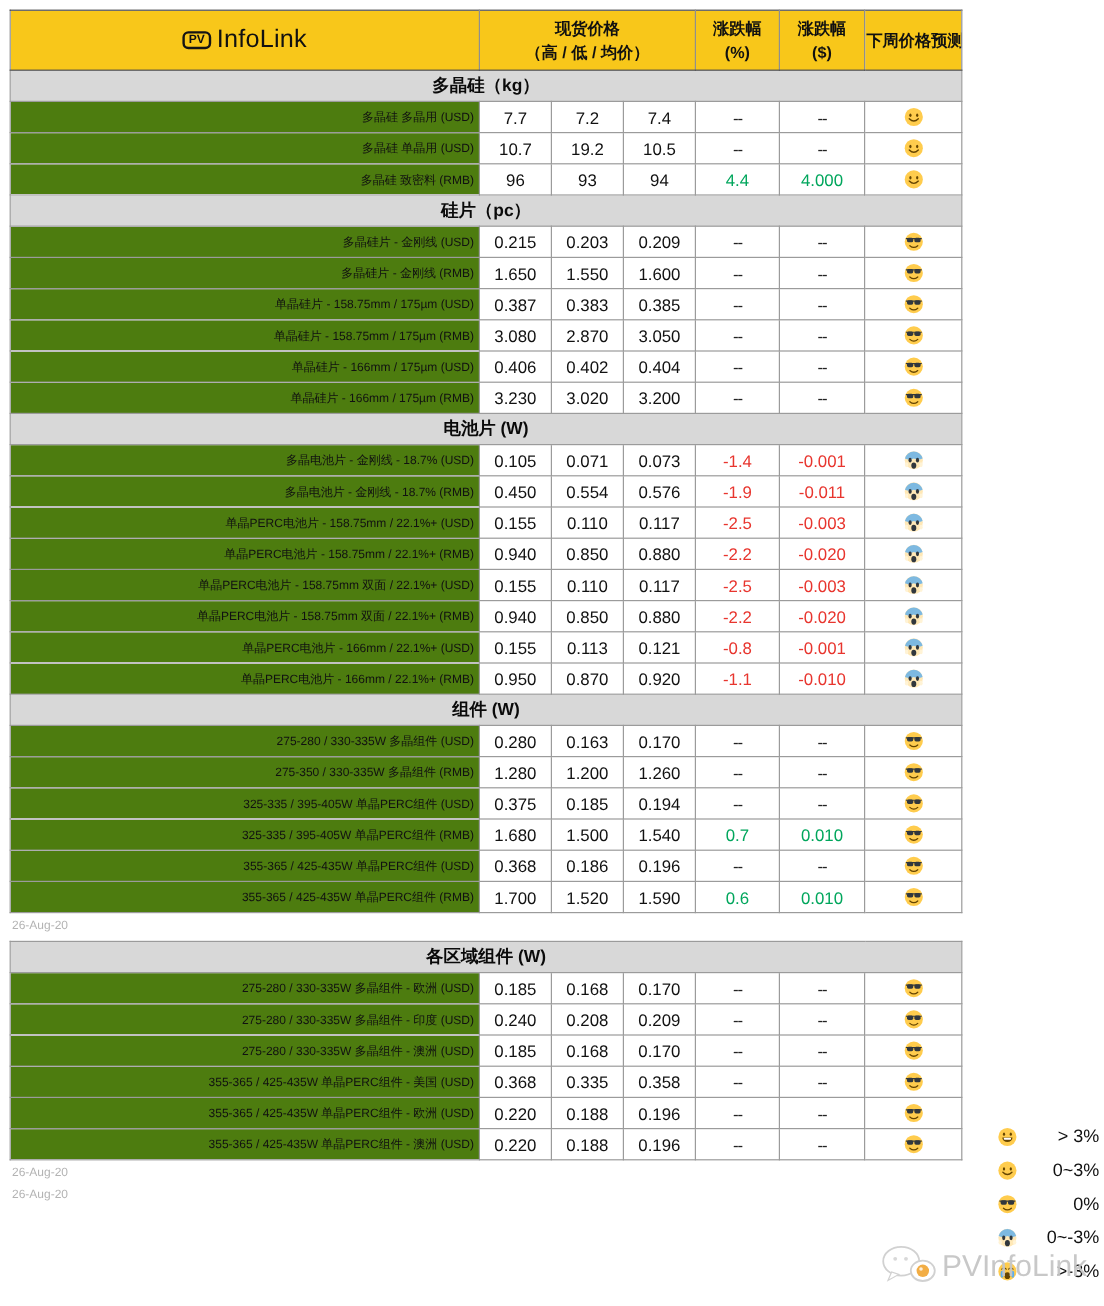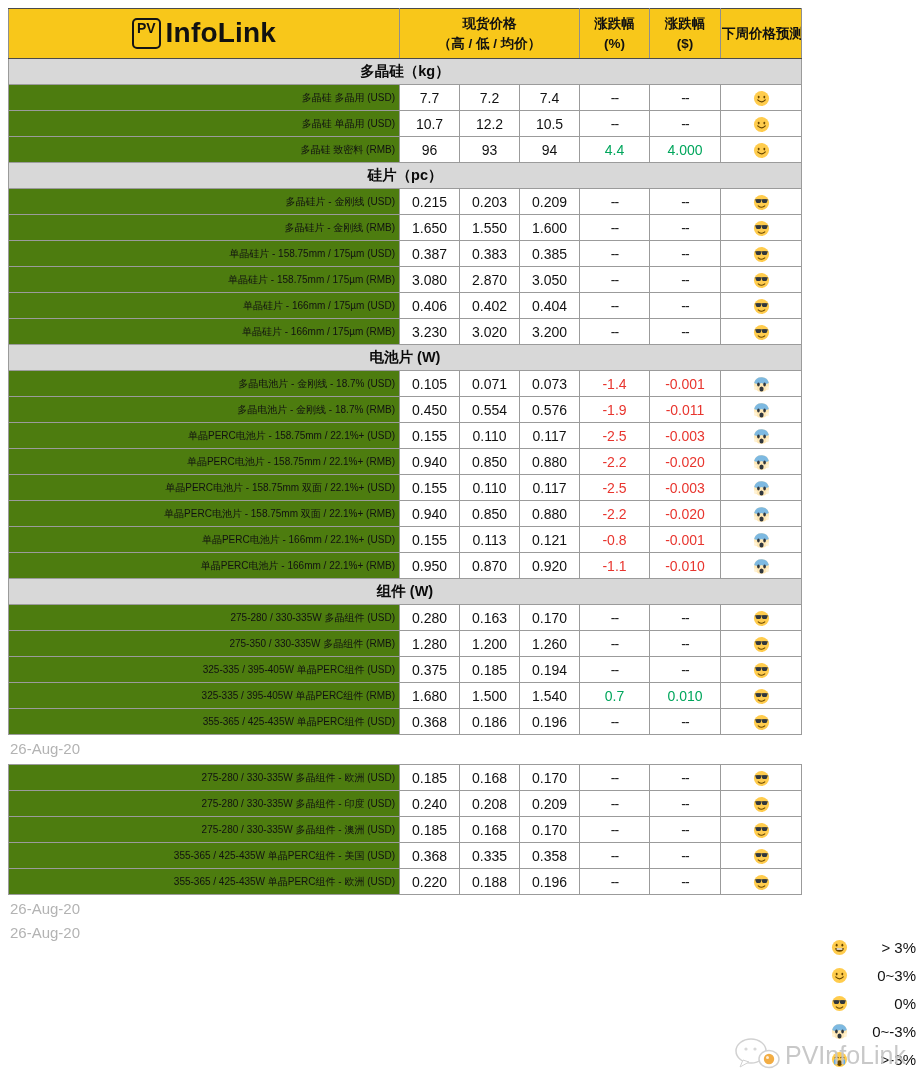--- a/index.html
+++ b/index.html
@@ -19,37 +19,37 @@
   .content{padding:8px 0 0 8px;}
   table{border-collapse:collapse;width:793px;table-layout:fixed;border:1.5px solid #7c7c7c;}
   td,th{border:1px solid var(--border-gray);overflow:hidden;white-space:nowrap;}
   
   thead th{
     background:var(--header-yellow);
     border:1px solid #8f8f8f;border-top-color:#4a4a4a;border-bottom-color:#4a4a4a;
     height:47px;font-size:13.5px;font-weight:700;color:#111;text-align:center;line-height:1.45;
   }
   .logo{display:flex;align-items:center;justify-content:center;gap:5px;}
-  .pv-box{border:2.5px solid #141414;border-radius:5px;font-weight:700;font-size:14px;padding:1px 3px 12px;line-height:1;}
-  .logo-name{font-weight:700;font-size:28px;letter-spacing:.2px;}
+  .pv-box{border:2.5px solid #141414;border-radius:5px;font-weight:700;font-size:10px;padding:1px 3px 0;line-height:1;}
+  .logo-name{font-weight:400;font-size:21px;letter-spacing:.2px;}
   
   .section-row td{
     background:var(--section-gray);font-weight:700;font-size:14.5px;text-align:center;
     padding:3px 0;color:#0a0a0a;
   }
   
   tbody tr{height:26px;}
   td.name{font-size:10px;text-align:right;padding:2px 4px 2px 6px;background:#4d7c0f;}
   td.num{font-size:14px;text-align:center;background:#fff;}
   td.num.up{color:var(--up-green);}
   td.num.down{color:var(--down-red);}
   td.num.neutral{color:#222;letter-spacing:-1px;}
   td.forecast{text-align:center;background:#fff;}
   td.forecast svg{vertical-align:middle;}
-  .date-note{color:var(--date-gray);font-size:15px;margin:5px 0 7px 2px;}
+  .date-note{color:var(--date-gray);font-size:10px;margin:5px 0 7px 2px;}
   
   .legend{position:absolute;left:831px;top:933px;width:85px;z-index:1;}
   .legend-row{display:flex;align-items:center;justify-content:space-between;height:28px;}
   .legend-label{font-size:15px;color:#111;}
   
   .watermark{
     position:absolute;left:733px;top:1035px;z-index:5;display:flex;align-items:center;gap:2px;
     color:var(--watermark-gray);font-size:25px;font-weight:400;opacity:.95;pointer-events:none;
   }
 </style>
@@ -107,21 +107,21 @@
           <td class="forecast"><svg viewBox="0 0 36 36" width="17" height="17">
               <circle cx="18" cy="18" r="16" fill="#FFCC4D"></circle>
               <ellipse cx="12" cy="15" rx="2" ry="3" fill="#664500"></ellipse>
               <ellipse cx="24" cy="15" rx="2" ry="3" fill="#664500"></ellipse>
               <path d="M10 21 Q18 29 26 21" stroke="#664500" stroke-width="2.4" fill="none" stroke-linecap="round"></path>
             </svg></td>
         </tr>
         <tr>
           <td class="name">多晶硅 单晶用 (USD)</td>
           <td class="num">10.7</td>
-          <td class="num">12.2</td>
+          <td class="num">19.2</td>
           <td class="num">10.5</td>
           <td class="num neutral">--</td>
           <td class="num neutral">--</td>
           <td class="forecast"><svg viewBox="0 0 36 36" width="17" height="17">
               <circle cx="18" cy="18" r="16" fill="#FFCC4D"></circle>
               <ellipse cx="12" cy="15" rx="2" ry="3" fill="#664500"></ellipse>
               <ellipse cx="24" cy="15" rx="2" ry="3" fill="#664500"></ellipse>
               <path d="M10 21 Q18 29 26 21" stroke="#664500" stroke-width="2.4" fill="none" stroke-linecap="round"></path>
             </svg></td>
         </tr>
@@ -434,20 +434,35 @@
               <path d="M11 25 Q18 31 25 25" stroke="#664500" stroke-width="2.2" fill="none" stroke-linecap="round"></path>
             </svg></td>
         </tr>
         <tr>
           <td class="name">355-365 / 425-435W 单晶PERC组件 (USD)</td>
           <td class="num">0.368</td>
           <td class="num">0.186</td>
           <td class="num">0.196</td>
           <td class="num neutral">--</td>
           <td class="num neutral">--</td>
+          <td class="forecast"><svg viewBox="0 0 36 36" width="17" height="17">
+              <circle cx="18" cy="18" r="16" fill="#FFCC4D"></circle>
+              <path d="M4 12.5 h28" stroke="#31373D" stroke-width="2"></path>
+              <rect x="6" y="11" width="11" height="8" rx="3" fill="#31373D"></rect>
+              <rect x="19" y="11" width="11" height="8" rx="3" fill="#31373D"></rect>
+              <path d="M11 25 Q18 31 25 25" stroke="#664500" stroke-width="2.2" fill="none" stroke-linecap="round"></path>
+            </svg></td>
+        </tr>
+        <tr>
+          <td class="name">355-365 / 425-435W 单晶PERC组件 (RMB)</td>
+          <td class="num">1.700</td>
+          <td class="num">1.520</td>
+          <td class="num">1.590</td>
+          <td class="num up">0.6</td>
+          <td class="num up">0.010</td>
           <td class="forecast"><svg viewBox="0 0 36 36" width="17" height="17">
               <circle cx="18" cy="18" r="16" fill="#FFCC4D"></circle>
               <path d="M4 12.5 h28" stroke="#31373D" stroke-width="2"></path>
               <rect x="6" y="11" width="11" height="8" rx="3" fill="#31373D"></rect>
               <rect x="19" y="11" width="11" height="8" rx="3" fill="#31373D"></rect>
               <path d="M11 25 Q18 31 25 25" stroke="#664500" stroke-width="2.2" fill="none" stroke-linecap="round"></path>
             </svg></td>
         </tr>
       </tbody>
   </table>
@@ -457,20 +472,23 @@
     <colgroup>
       <col style="width:391px">
         <col style="width:60px">
         <col style="width:60px">
         <col style="width:60px">
       <col style="width:70px">
         <col style="width:71px">
         <col style="width:81px">
     </colgroup>
     <tbody>
+        <tr class="section-row">
+          <td colspan="7">各区域组件 (W)</td>
+        </tr>
         <tr>
           <td class="name">275-280 / 330-335W  多晶组件 - 欧洲 (USD)</td>
           <td class="num">0.185</td>
           <td class="num">0.168</td>
           <td class="num">0.170</td>
           <td class="num neutral">--</td>
           <td class="num neutral">--</td>
           <td class="forecast"><svg viewBox="0 0 36 36" width="17" height="17">
               <circle cx="18" cy="18" r="16" fill="#FFCC4D"></circle>
               <path d="M4 12.5 h28" stroke="#31373D" stroke-width="2"></path>
@@ -519,20 +537,35 @@
           <td class="forecast"><svg viewBox="0 0 36 36" width="17" height="17">
               <circle cx="18" cy="18" r="16" fill="#FFCC4D"></circle>
               <path d="M4 12.5 h28" stroke="#31373D" stroke-width="2"></path>
               <rect x="6" y="11" width="11" height="8" rx="3" fill="#31373D"></rect>
               <rect x="19" y="11" width="11" height="8" rx="3" fill="#31373D"></rect>
               <path d="M11 25 Q18 31 25 25" stroke="#664500" stroke-width="2.2" fill="none" stroke-linecap="round"></path>
             </svg></td>
         </tr>
         <tr>
           <td class="name">355-365 / 425-435W 单晶PERC组件 - 欧洲 (USD)</td>
+          <td class="num">0.220</td>
+          <td class="num">0.188</td>
+          <td class="num">0.196</td>
+          <td class="num neutral">--</td>
+          <td class="num neutral">--</td>
+          <td class="forecast"><svg viewBox="0 0 36 36" width="17" height="17">
+              <circle cx="18" cy="18" r="16" fill="#FFCC4D"></circle>
+              <path d="M4 12.5 h28" stroke="#31373D" stroke-width="2"></path>
+              <rect x="6" y="11" width="11" height="8" rx="3" fill="#31373D"></rect>
+              <rect x="19" y="11" width="11" height="8" rx="3" fill="#31373D"></rect>
+              <path d="M11 25 Q18 31 25 25" stroke="#664500" stroke-width="2.2" fill="none" stroke-linecap="round"></path>
+            </svg></td>
+        </tr>
+        <tr>
+          <td class="name">355-365 / 425-435W 单晶PERC组件 - 澳洲 (USD)</td>
           <td class="num">0.220</td>
           <td class="num">0.188</td>
           <td class="num">0.196</td>
           <td class="num neutral">--</td>
           <td class="num neutral">--</td>
           <td class="forecast"><svg viewBox="0 0 36 36" width="17" height="17">
               <circle cx="18" cy="18" r="16" fill="#FFCC4D"></circle>
               <path d="M4 12.5 h28" stroke="#31373D" stroke-width="2"></path>
               <rect x="6" y="11" width="11" height="8" rx="3" fill="#31373D"></rect>
               <rect x="19" y="11" width="11" height="8" rx="3" fill="#31373D"></rect>

